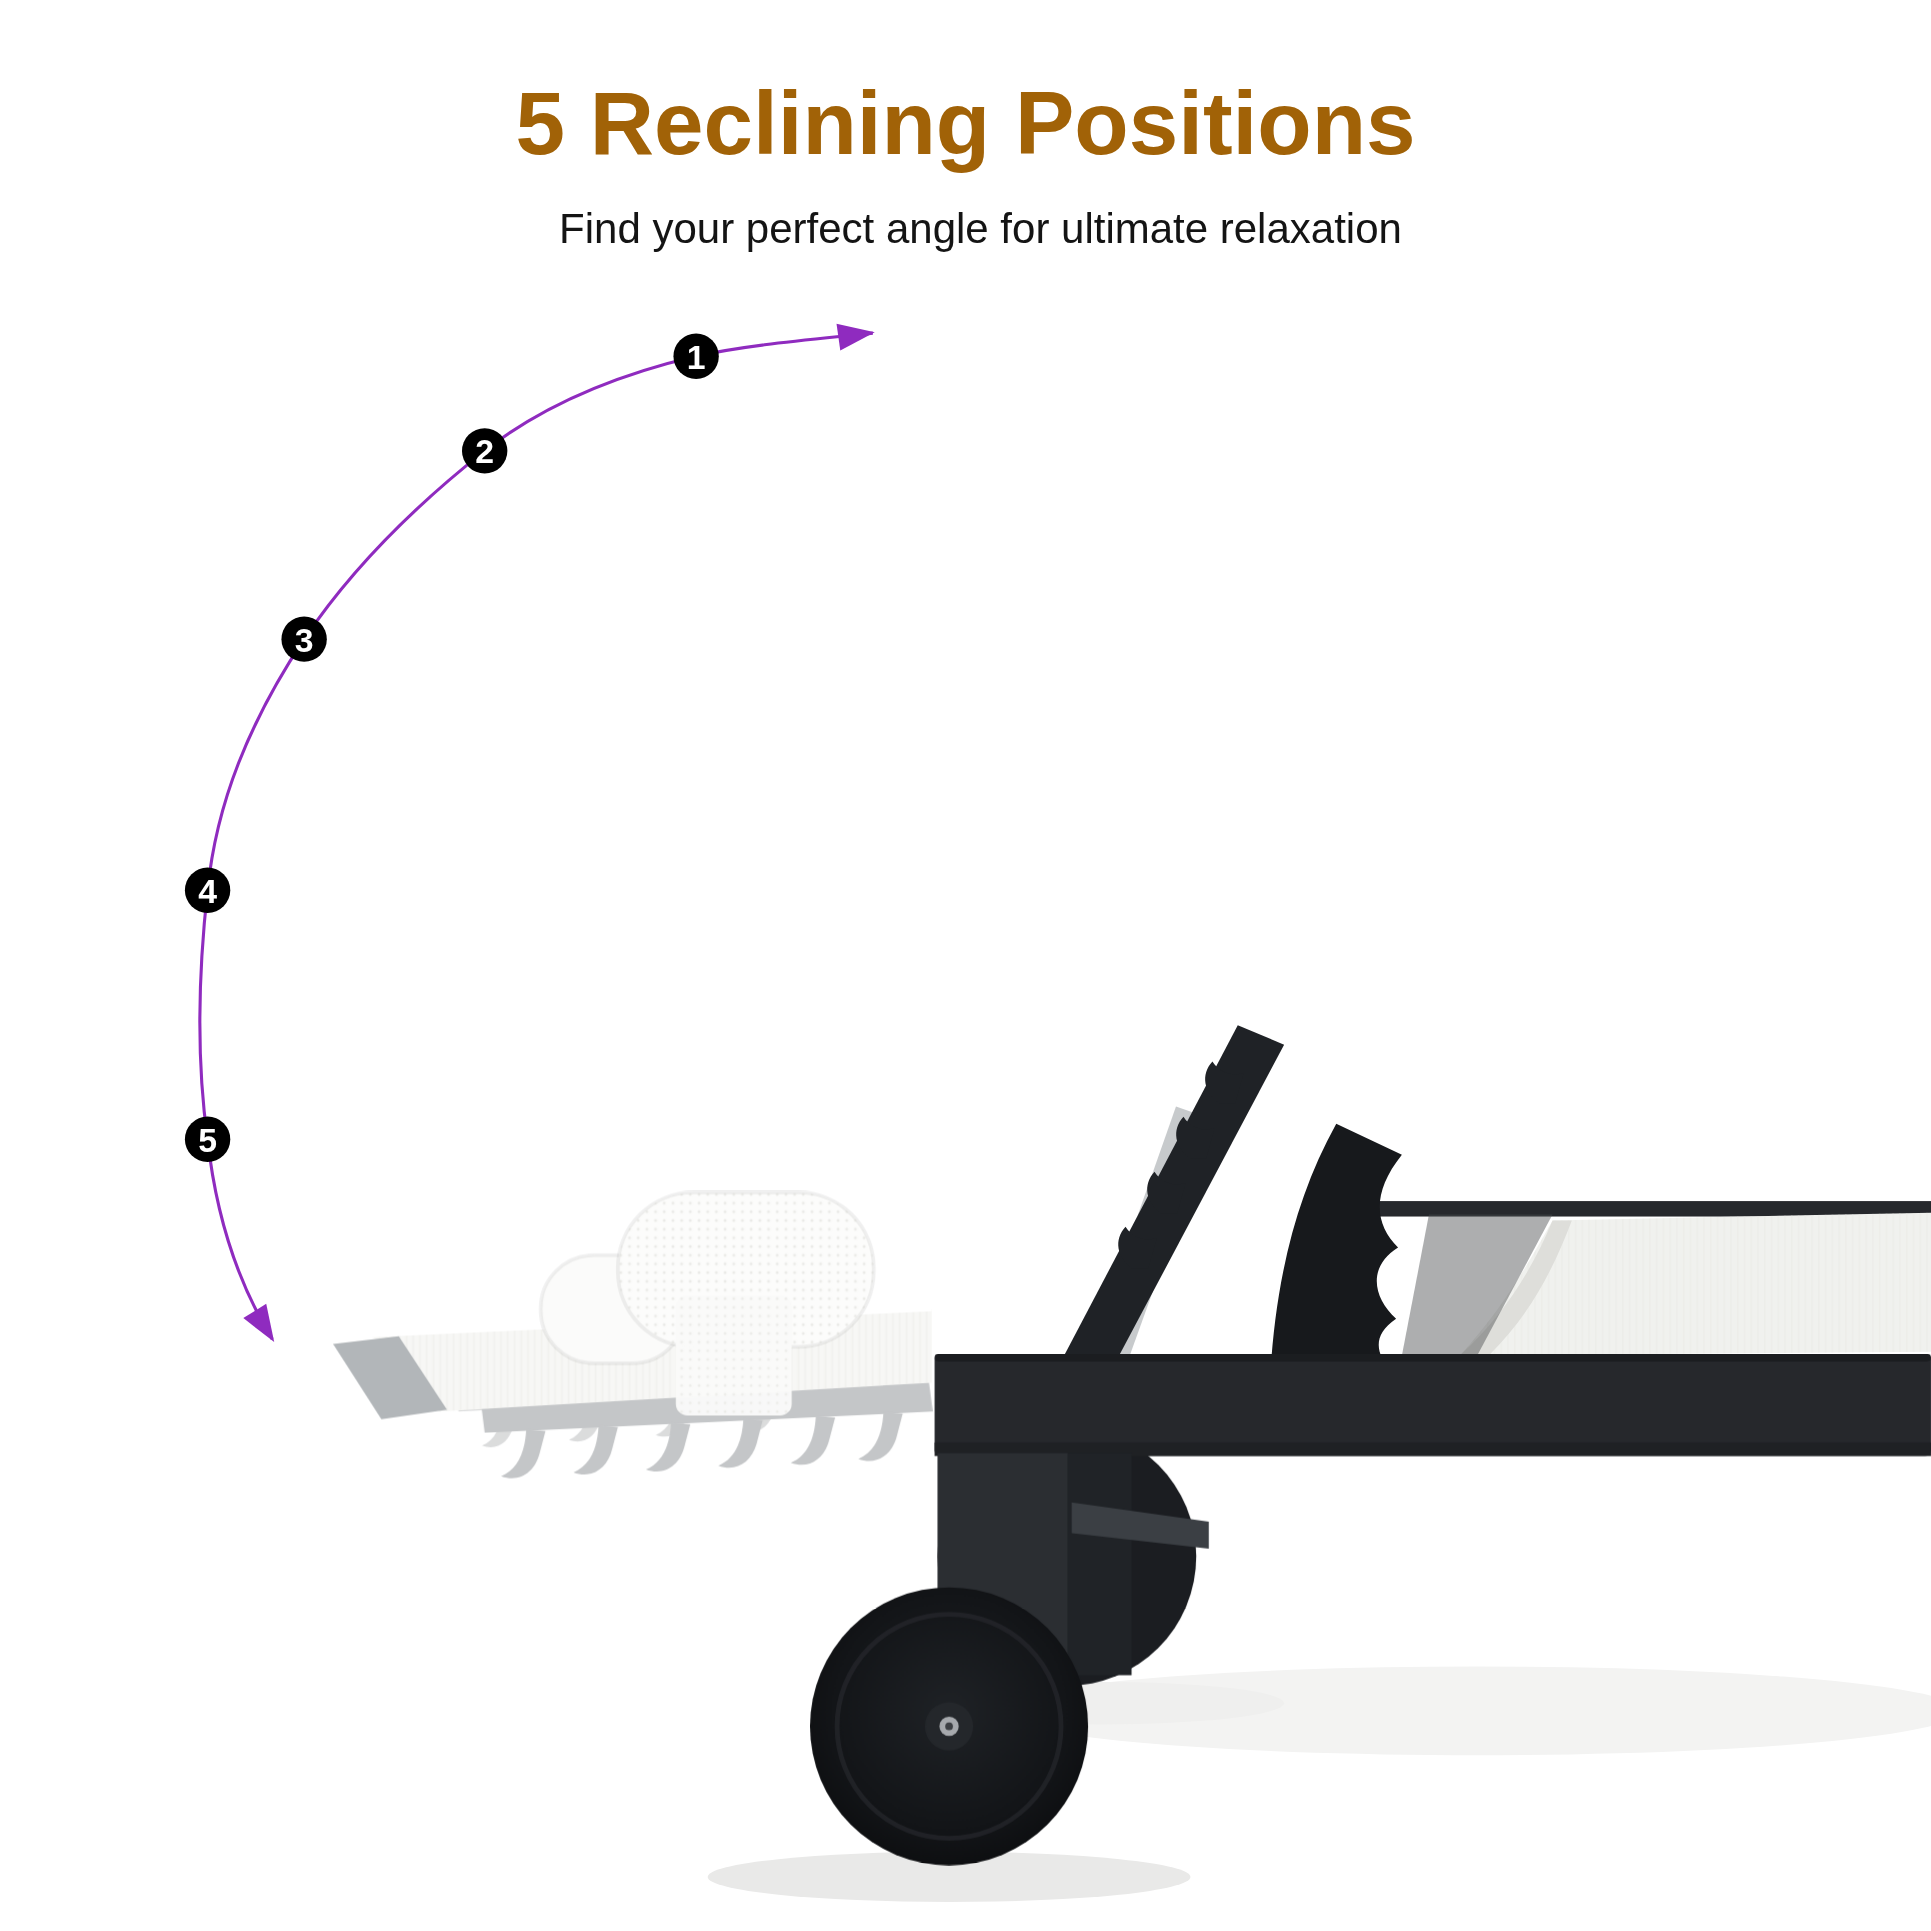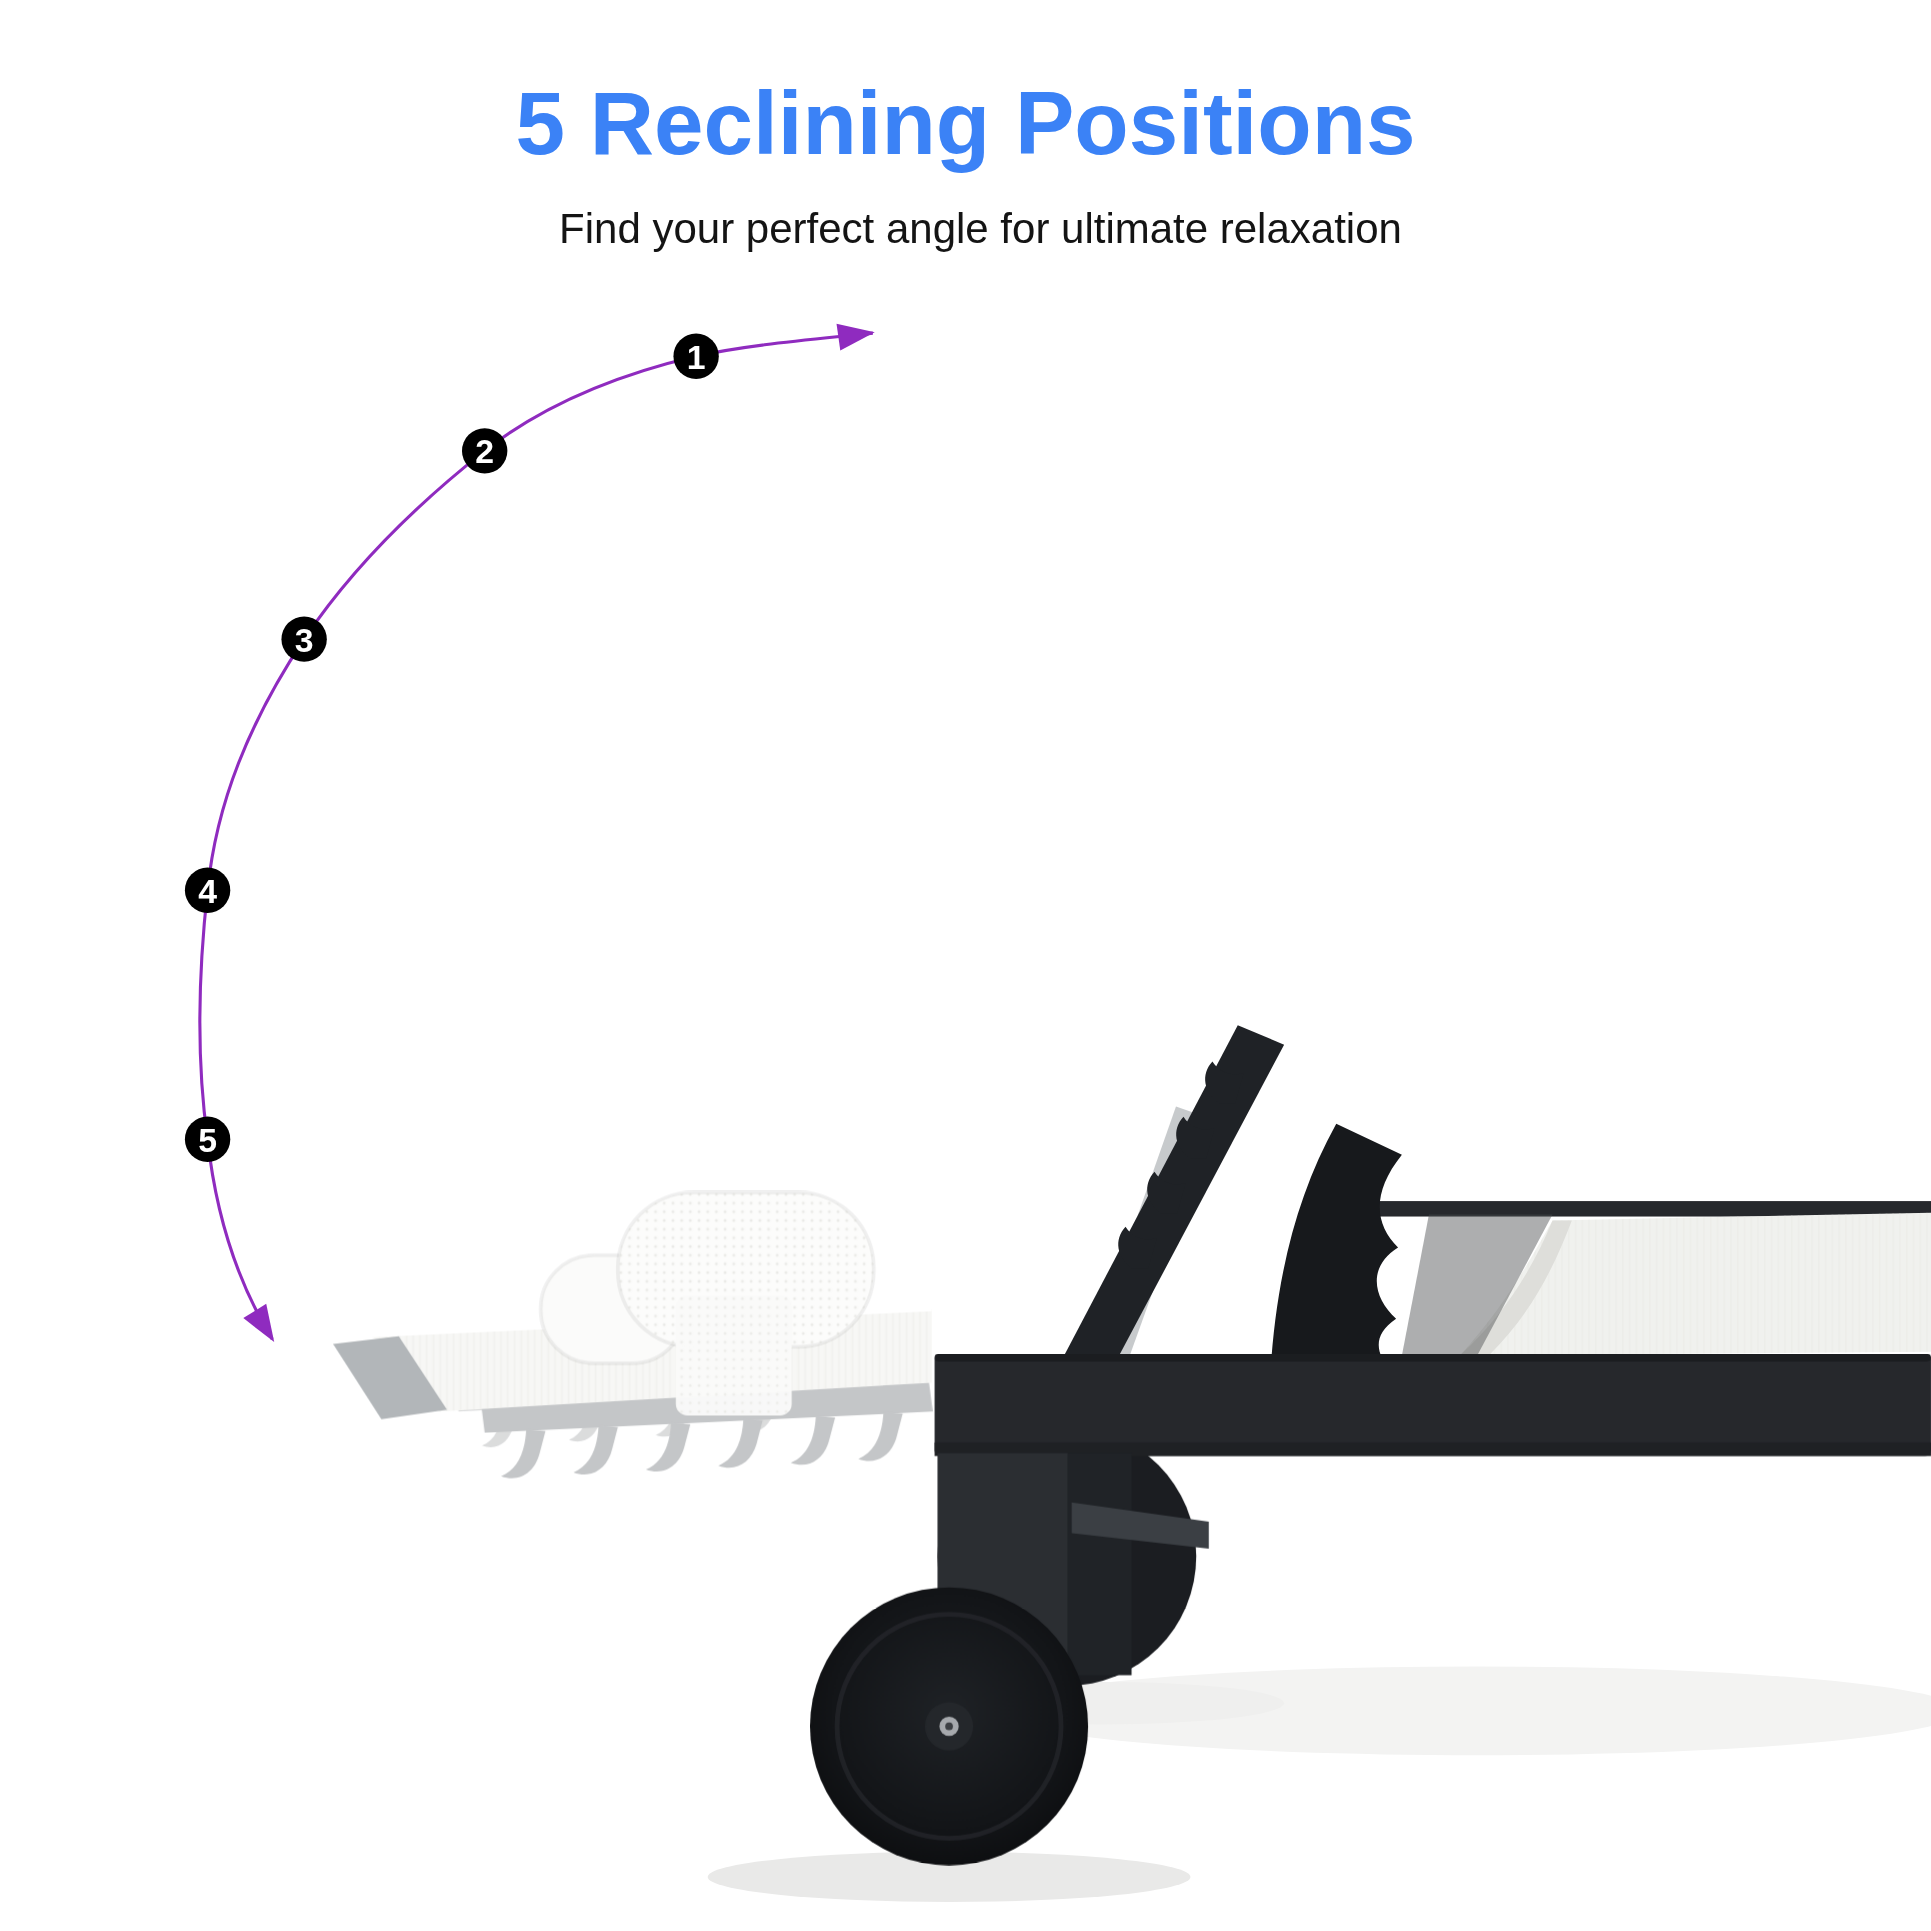--- a/index.html
+++ b/index.html
@@ -1,20 +1,20 @@
 <!DOCTYPE html>
 <html><head>
 <meta charset="utf-8">
 <style>
   html,body{margin:0;padding:0;background:#fff;}
   .stage{
     position:relative;width:1931px;height:1931px;background:#ffffff;overflow:hidden;
     font-family:"Liberation Sans","DejaVu Sans",sans-serif;
   }
-  .hdr{position:absolute;left:0;right:0;text-align:center;color:#3b82f6;}
+  .hdr{position:absolute;left:0;right:0;text-align:center;color:#a16207;}
   .hdr.title{top:75px;font-size:89px;font-weight:700;letter-spacing:0px;line-height:1.1;}
   .hdr.subtitle{top:205px;font-size:42px;font-weight:400;color:#141414;padding-left:30px;}
   svg{position:absolute;left:0;top:0;}
   
   .fabric{fill:var(--fabric);}
   .rail{fill:var(--rail);}
   .hl{fill:#ffffff;opacity:.55;}
   .tab{fill:var(--rail);opacity:.8;}
   .pillow{fill:var(--pillow);stroke:rgba(0,0,0,.06);stroke-width:4;}
   .strap{fill:var(--pillow);opacity:.95;stroke:rgba(0,0,0,.05);stroke-width:3;}

